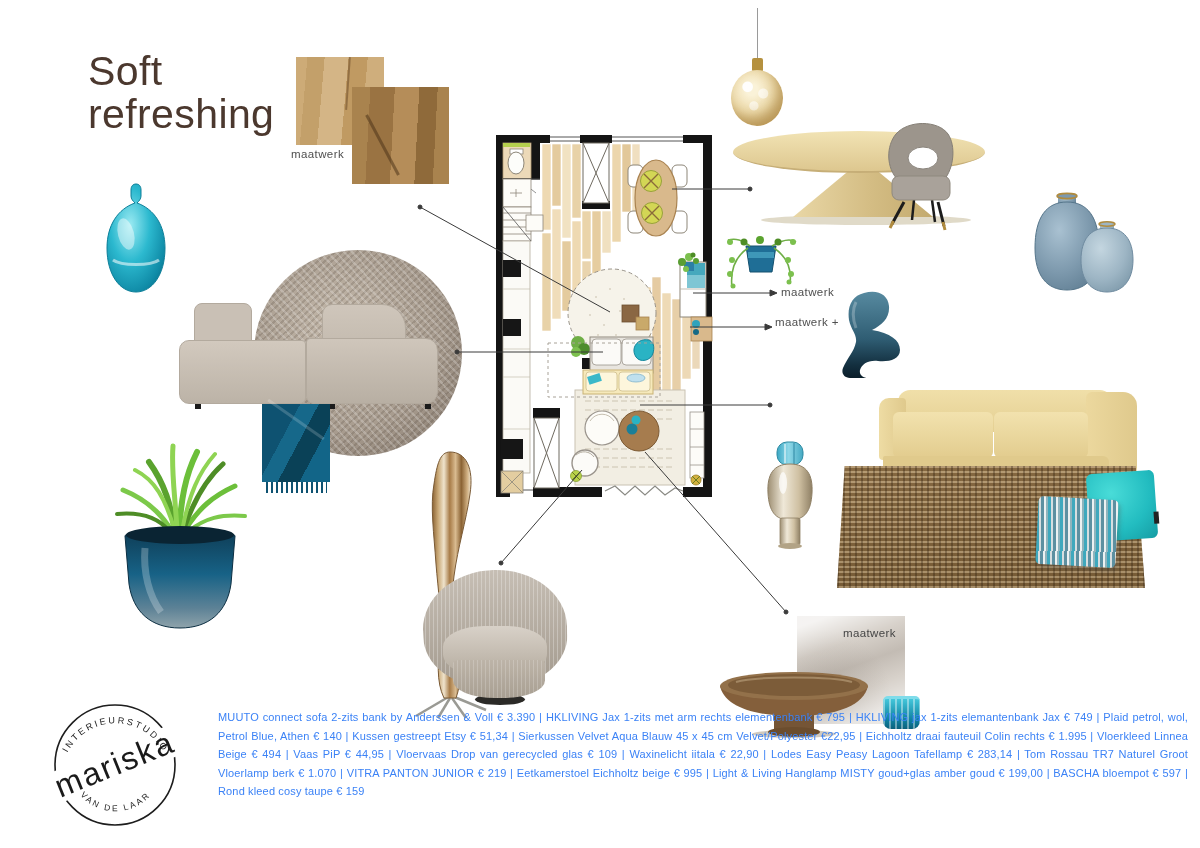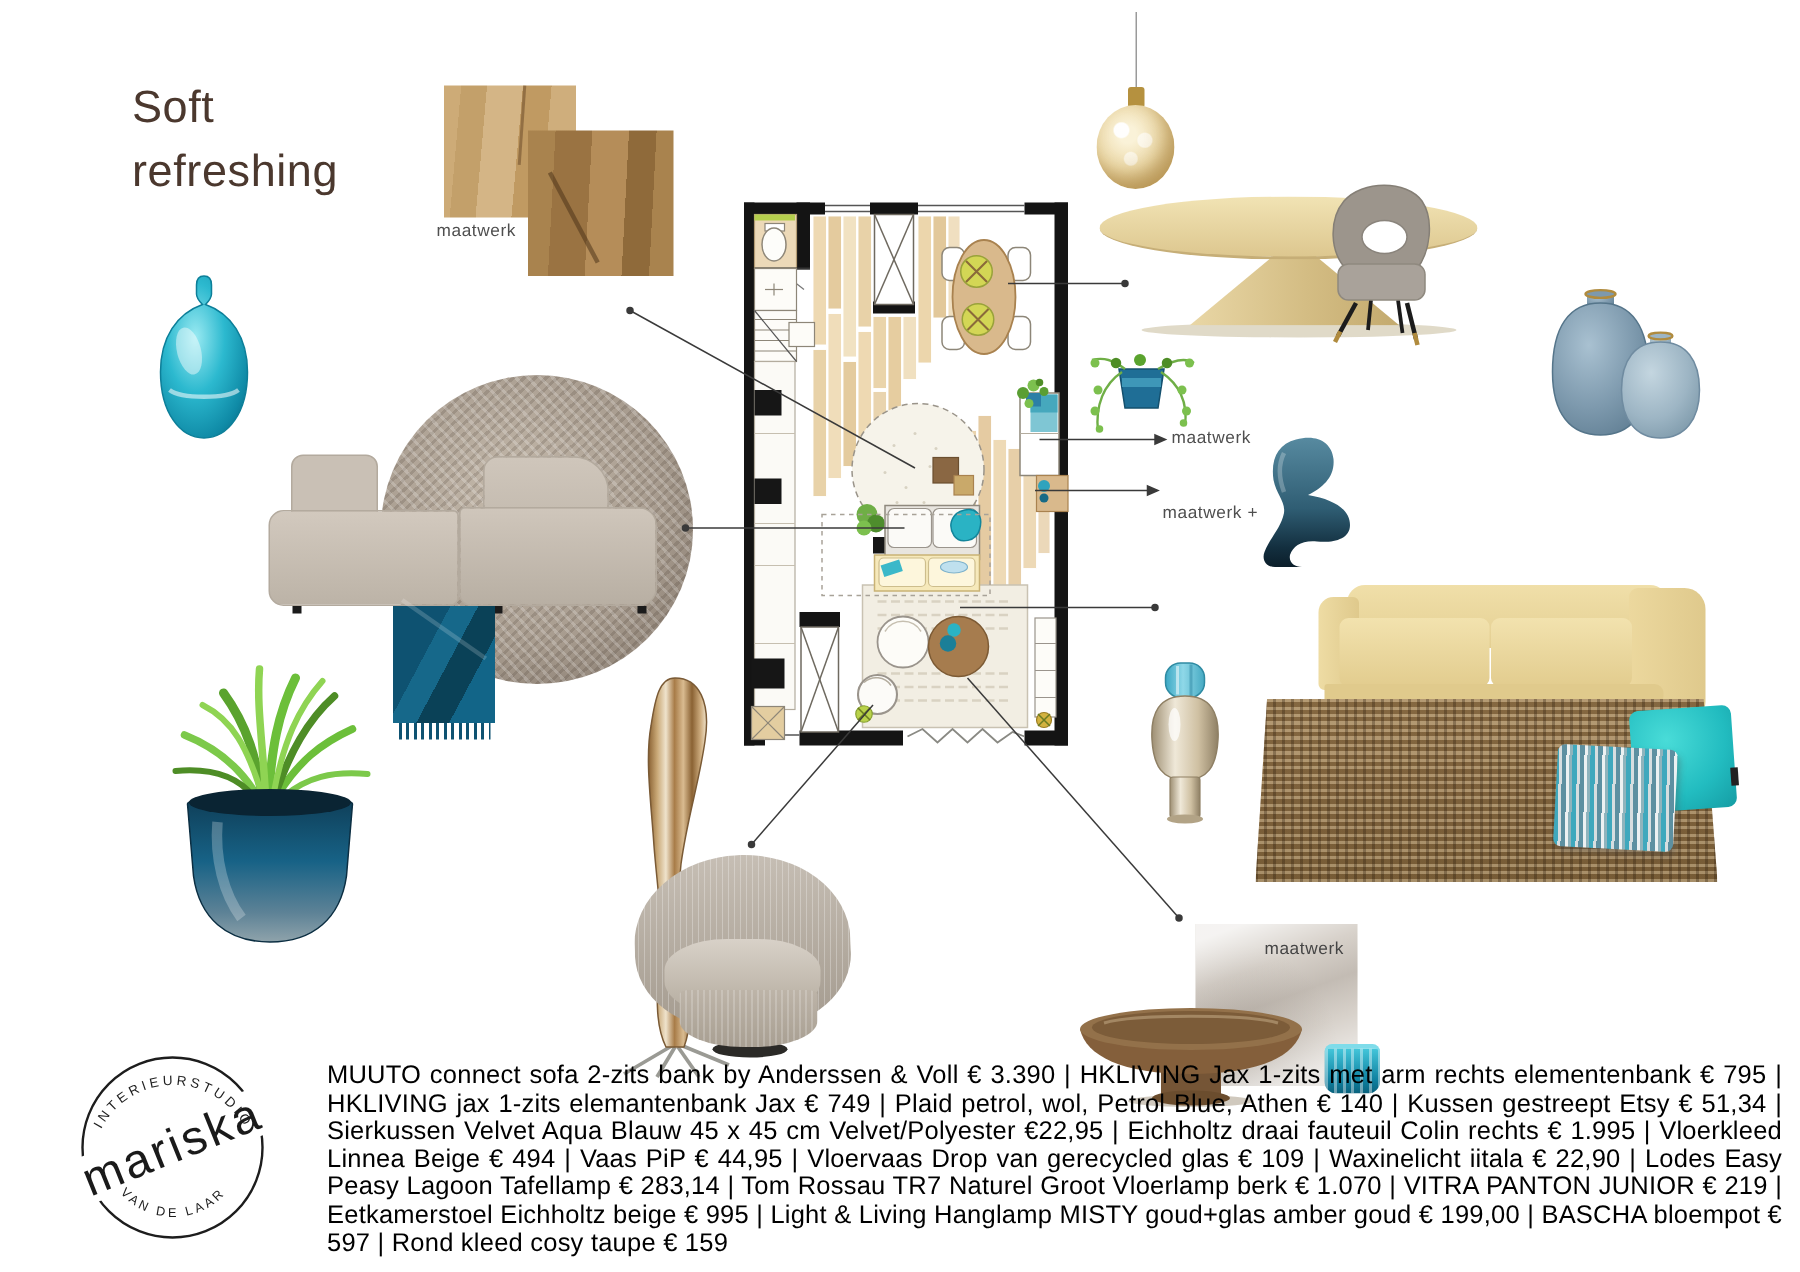--- a/index.html
+++ b/index.html
@@ -1,20 +1,20 @@
 <!DOCTYPE html>
 <html><head>
 <meta charset="utf-8">
 <style>
   html,body{margin:0;padding:0;background:#ffffff;}
   body{width:1200px;height:848px;position:relative;overflow:hidden;
        font-family:"Liberation Sans",sans-serif;color:#3c3c3c;}
   .abs{position:absolute;}
   
-  .title{left:88px;top:50px;font-size:30px;line-height:43px;color:#4b382e;
+  .title{left:88px;top:50px;font-size:41px;line-height:43px;color:#4b382e;
          letter-spacing:.4px;font-weight:500;}
   
   .wood1{left:296px;top:57px;width:88px;height:88px;
     background:linear-gradient(95deg,#cdab77 0 12%,#c3a06a 12% 30%,#d4b586 30% 55%,#c09a62 55% 75%,#cfae7c 75%);}
   .wood1::after{content:"";position:absolute;left:58%;top:0;width:2px;height:60%;
     background:rgba(90,60,30,.45);transform:rotate(4deg);}
   .wood2{left:352px;top:87px;width:97px;height:97px;
     background:linear-gradient(93deg,#a9834e 0 18%,#9a7342 18% 42%,#b58d59 42% 66%,#8f6a3a 66% 84%,#a9834e 84%);}
   .wood2::after{content:"";position:absolute;left:30%;top:25%;width:3px;height:70%;
     background:rgba(70,45,20,.5);transform:rotate(-28deg);}
@@ -131,26 +131,26 @@
   .votive{left:883px;top:696px;width:37px;height:33px;border-radius:5px 5px 8px 8px;
     background:
       repeating-linear-gradient(90deg,rgba(255,255,255,.4) 0 2px,transparent 2px 6px),
       linear-gradient(180deg,#43c6da,#0e80a0 70%,#0a6largely);
     background:
       repeating-linear-gradient(90deg,rgba(255,255,255,.4) 0 2px,transparent 2px 6px),
       linear-gradient(180deg,#43c6da,#0e80a0 70%,#0a617c);
     border-top:3px solid #7fdcea;box-sizing:border-box;}
   
   .lbl-cab{left:781px;top:286px;}
-  .lbl-plus{left:775px;top:336px;text-align:right;}
+  .lbl-plus{left:775px;top:316px;text-align:right;}
   .lbl-wood{left:291px;top:148px;}
   
   .shopping{left:218px;top:708px;width:970px;}
   .shopping h2{margin:0 0 10px 0;font-size:13px;color:#161616;letter-spacing:.2px;}
-  .shopping p{margin:0;font-size:17px;line-height:18.6px;color:#000000;
+  .shopping p{margin:0;font-size:11px;line-height:18.6px;color:#3b82f6;
     text-align:justify;letter-spacing:.15px;}
   
   svg{display:block;}
   .callouts{left:0;top:0;pointer-events:none;z-index:5;}
   .z6{z-index:6;}
 </style>
 </head>
 <body>
 
 <div class="abs title">

